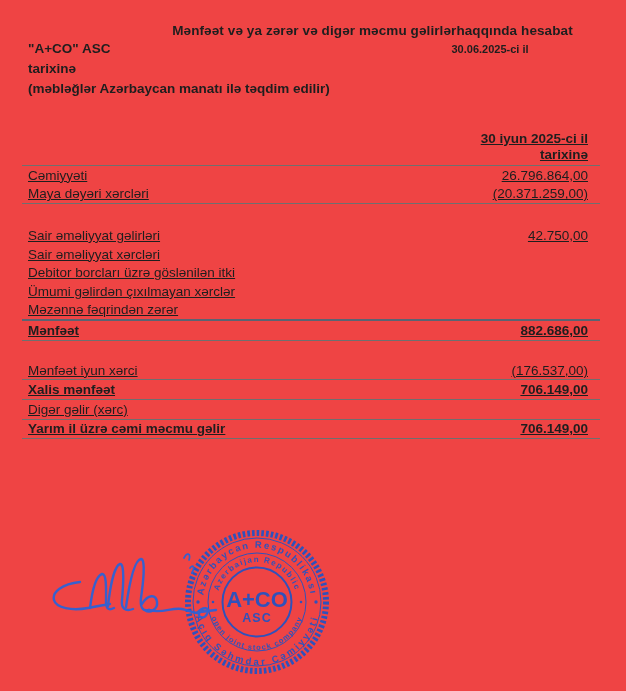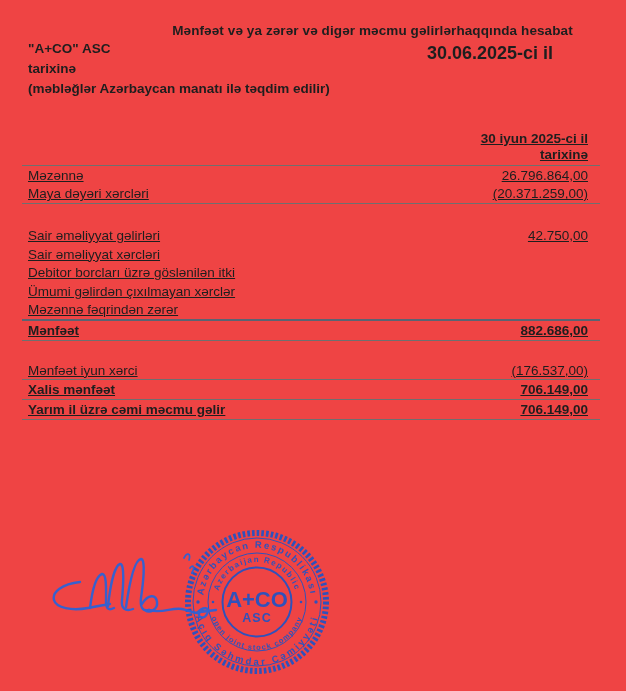--- a/index.html
+++ b/index.html
@@ -4,21 +4,21 @@
 <style>
   html,body { margin:0; padding:0; background:#ffffff; }
   .page {
     position:relative; width:626px; height:691px; background:#ef4444;
     font-family:"Liberation Sans", sans-serif; color:#1e1e1e; overflow:hidden;
   }
   
   .title1 { position:absolute; top:23px; left:150px; width:445px; text-align:center;
             font-size:13.5px; font-weight:bold; letter-spacing:.1px; }
   .title2 { position:absolute; top:43px; left:375px; width:230px; text-align:center;
-            font-size:18px; font-weight:bold; }
+            font-size:11px; font-weight:bold; }
   .company-block { position:absolute; top:39px; left:28px; font-size:13.5px;
                    font-weight:bold; line-height:20px; white-space:nowrap; }
   
   .fin-table { position:absolute; left:22px; top:129px; width:578px; font-size:13.5px;text-decoration:underline; }
   .col-header { text-align:right; font-weight:bold; line-height:15.5px;
                 padding:2px 12px 3px 0; border-bottom:1.5px solid #6f6f6f; }
   .row { display:flex; justify-content:space-between; align-items:center;
          height:18.6px; padding:0 12px 0 6px; }
   .row .label { white-space:nowrap; }
   .row .value { white-space:nowrap; }
@@ -45,21 +45,21 @@
     <div>(məbləğlər Azərbaycan manatı ilə təqdim edilir)</div>
   </div>
 
   <div class="fin-table">
     <div class="col-header">
       <div>30 iyun 2025-ci il</div>
       <div>tarixinə</div>
     </div>
 
     <div class="row">
-      <span class="label">Məzənnə</span>
+      <span class="label">Cəmiyyəti</span>
       <span class="value">26.796.864,00</span>
     </div>
     <div class="row rule">
       <span class="label">Maya dəyəri xərcləri</span>
       <span class="value">(20.371.259,00)</span>
     </div>
 
     <div class="spacer-a"></div>
 
     <div class="row">
@@ -89,20 +89,24 @@
 
     <div class="spacer-b"></div>
 
     <div class="row rule">
       <span class="label">Mənfəət iyun xərci</span>
       <span class="value">(176.537,00)</span>
     </div>
     <div class="row rule total">
       <span class="label">Xalis mənfəət</span>
       <span class="value">706.149,00</span>
+    </div>
+    <div class="row rule">
+      <span class="label">Digər gəlir (xərc)</span>
+      <span class="value"></span>
     </div>
     <div class="row rule total">
       <span class="label">Yarım il üzrə cəmi məcmu gəlir</span>
       <span class="value">706.149,00</span>
     </div>
   </div>
 
   <svg class="stamp" width="150" height="150" viewBox="0 0 150 150" aria-hidden="true">
     <g fill="none" stroke="#2253c4">
       <circle cx="75" cy="75" r="69" stroke-width="6" stroke-dasharray="2.6,2.1"></circle>

